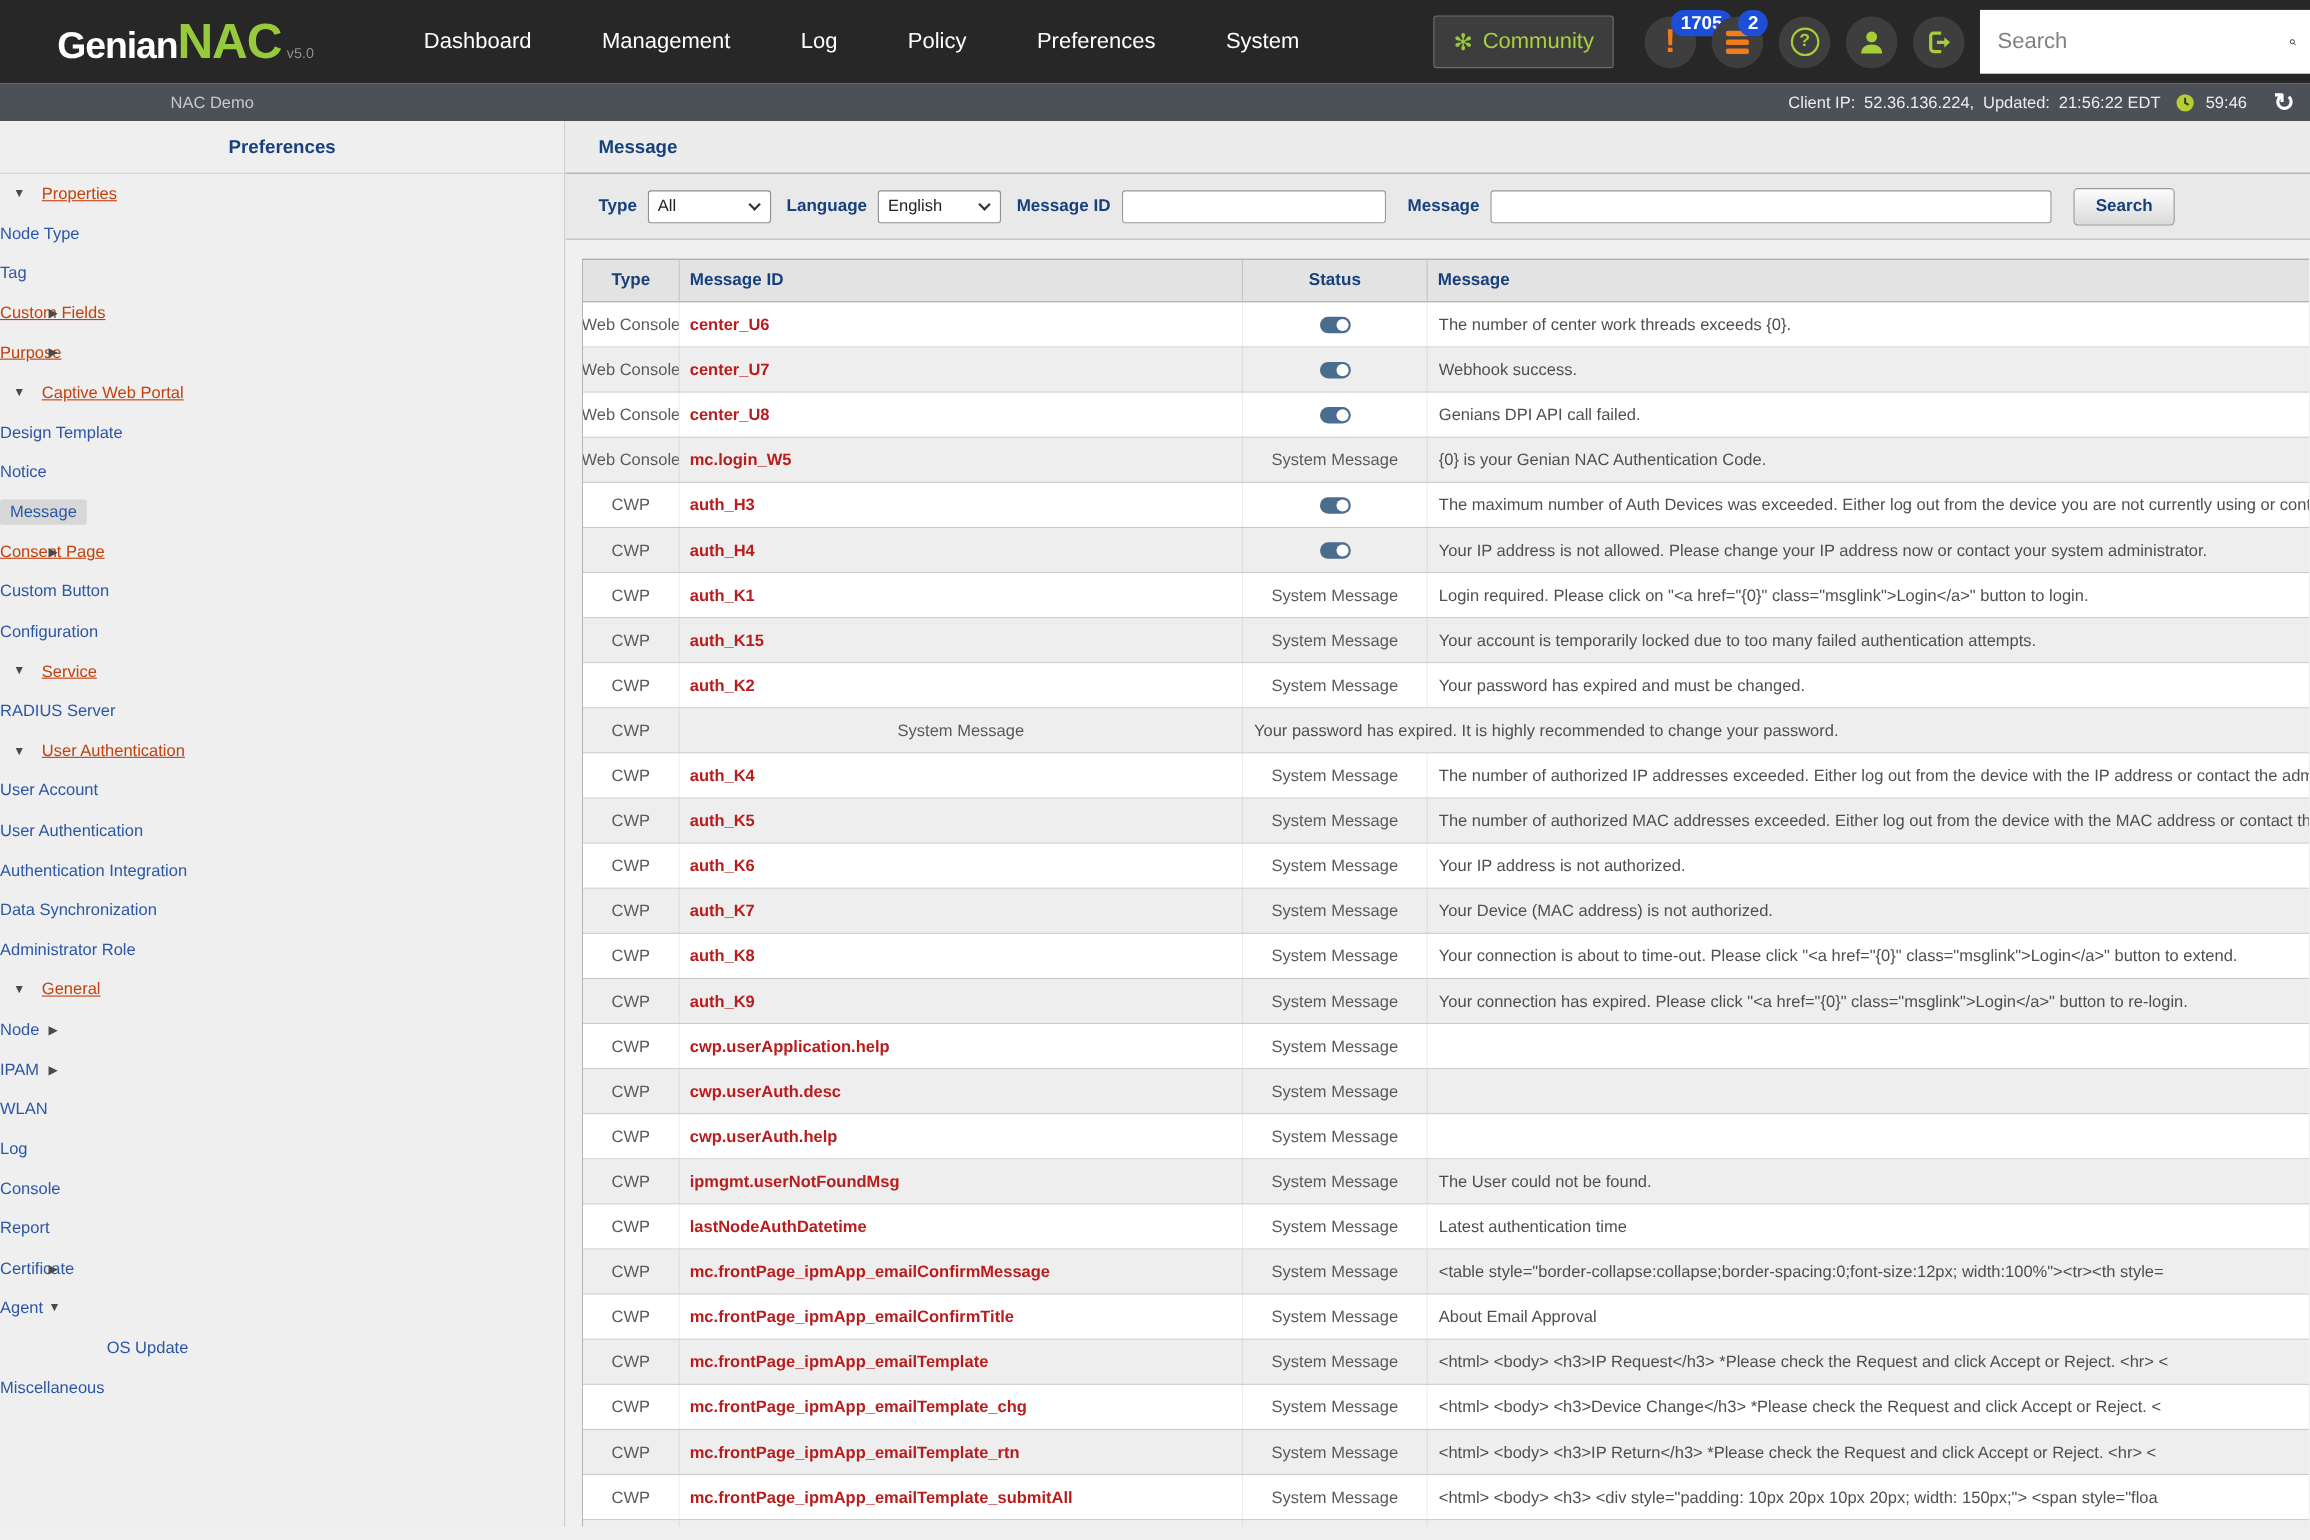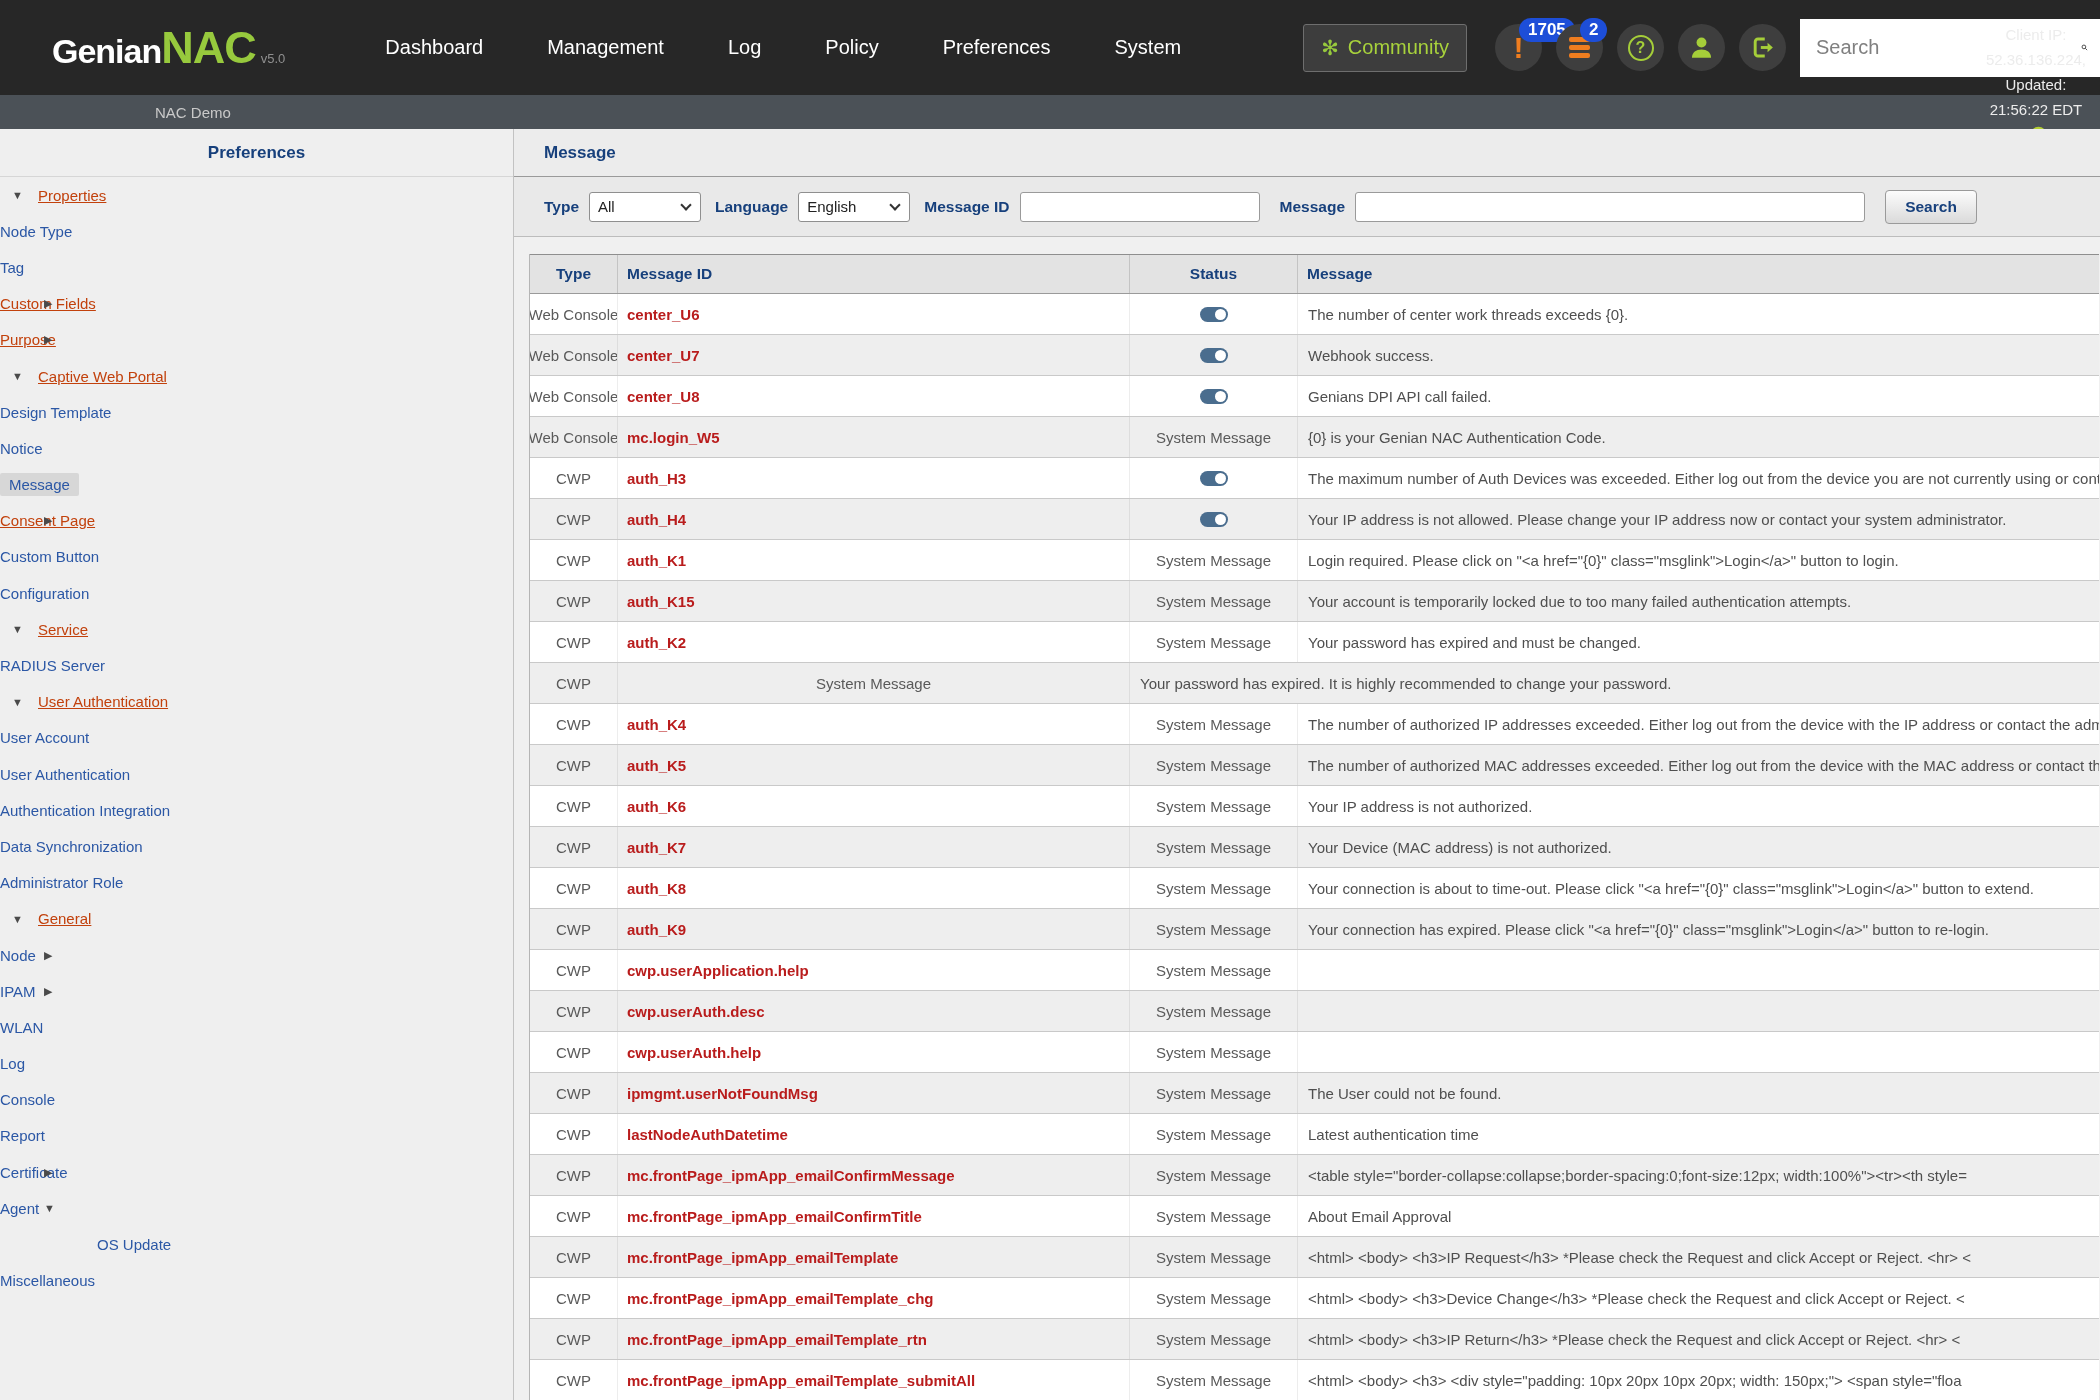--- a/index.html
+++ b/index.html
@@ -1,20 +1,20 @@
 <!DOCTYPE html>
 <html><head>
 <meta charset="utf-8">
 <style>
   * { box-sizing: border-box; margin: 0; padding: 0; }
   html,body { width:2100px; height:1400px; overflow:hidden;
     font-family:"Liberation Sans", sans-serif; background:#f0f0f0; }
 
   
-  .topbar { height:95px; background:#272727; display:flex; align-items:center; }
+  .topbar { height:76px; background:#272727; display:flex; align-items:center; }
   .logo { display:flex; align-items:baseline; padding-left:52px; white-space:nowrap; }
   .logo-genian { color:#ffffff; font-size:34px; font-weight:bold; letter-spacing:-1px; }
   .logo-nac { color:#97c93d; font-size:45px; font-weight:bold; margin-left:0; letter-spacing:-1px; }
   .logo-ver { color:#8f8f8f; font-size:13px; margin-left:5px; }
   .nav-menu { display:flex; margin-left:100px; gap:64px; }
   .nav-item { color:#ffffff; font-size:20px; cursor:pointer; white-space:nowrap; }
   .top-right { margin-left:auto; display:flex; align-items:center; }
   .community-btn { display:flex; align-items:center; gap:9px; background:#3d3d3d;
     border:1px solid #6e6e6e; border-radius:3px; height:48px; padding:0 17px;
     margin-right:28px; cursor:pointer; }
@@ -36,21 +36,21 @@
     align-items:center; padding:0 12px 0 16px; margin-right:0; }
   .search-box input { flex:1; border:none; outline:none; font-size:20px; color:#333;
     font-family:"Liberation Sans", sans-serif; }
   .search-box input::placeholder { color:#808080; }
 
   
   .subbar { height:34px; background:#4b5157; display:flex; align-items:center;
     color:#ececec; font-size:15px; }
   .site-name { margin-left:155px; color:#c9c9c9; }
   .sub-right { margin-left:auto; display:flex; align-items:center; gap:8px;
-    padding-right:14px;flex-direction:column; }
+    padding-right:14px; }
   .timer { margin-left:2px; }
   .refresh-glyph { color:#ffffff; font-size:23px; font-weight:bold; margin-left:16px;
     cursor:pointer; line-height:1; }
 
   
   .content { display:flex; height:1278px; }
   .sidebar { width:514px; flex:none; background:#efefef; border-right:1px solid #c2c2c2; }
   .sidebar-header { height:48px; display:flex; align-items:center; justify-content:center;
     font-size:17px; font-weight:bold; color:#17407c; border-bottom:1px solid #d6d6d6; }
   .tree { padding-top:0; }

